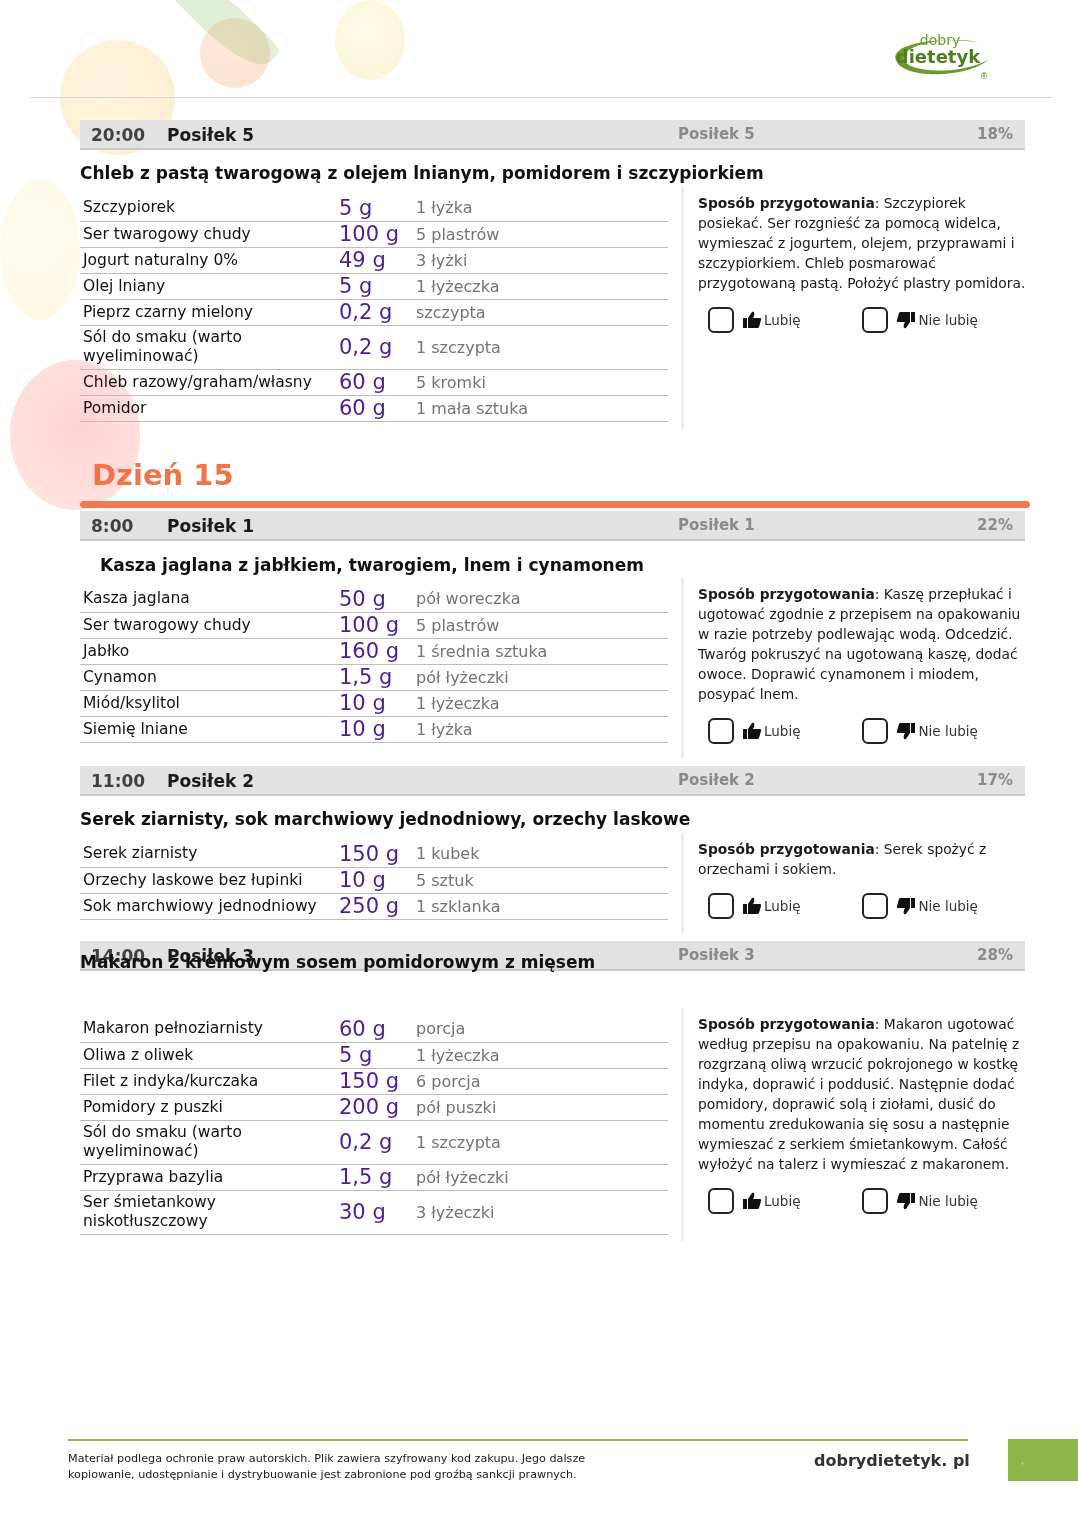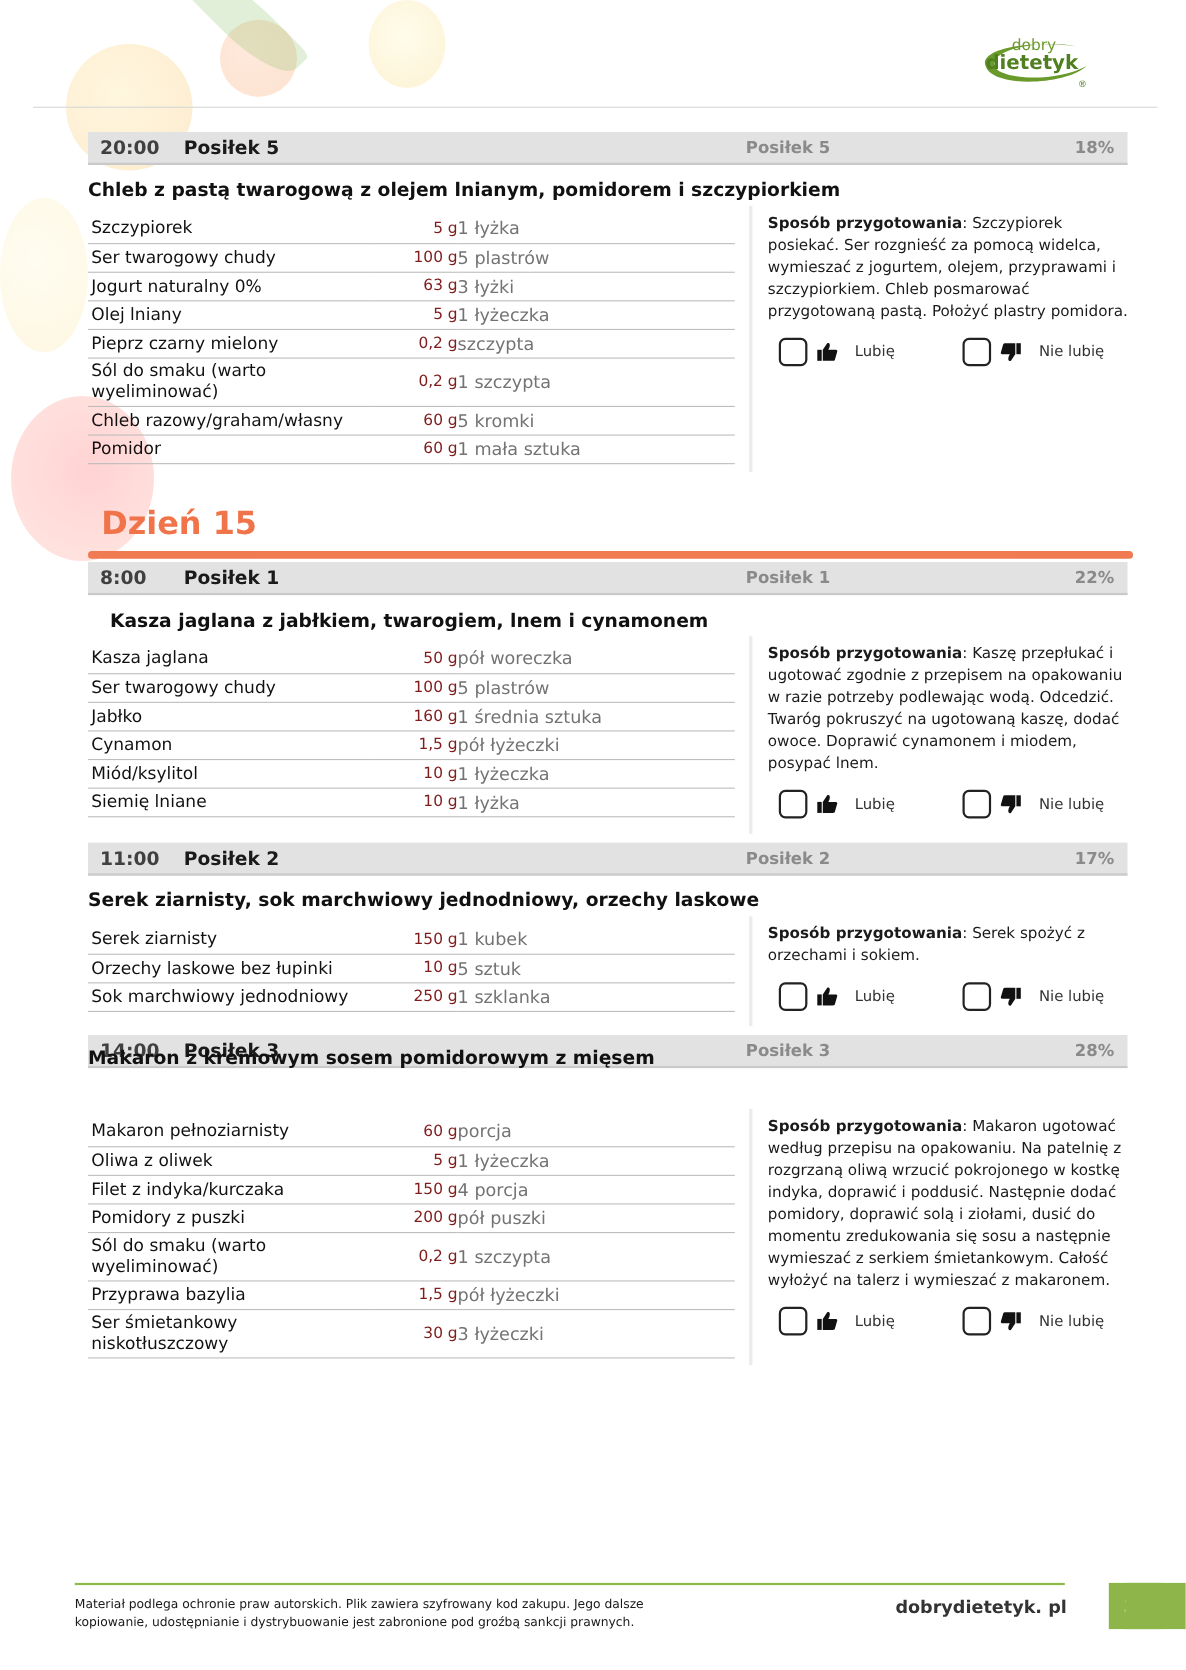--- a/index.html
+++ b/index.html
@@ -19,32 +19,32 @@
   .meal-bar .time { position:absolute; left:11px; top:5px; font-weight:bold; font-size:17px; color:#404040; }
   .meal-bar .name { position:absolute; left:87px; top:5px; font-weight:bold; font-size:17px; color:#1a1a1a; }
   .meal-bar .name2 { position:absolute; left:598px; top:5px; font-weight:bold; font-size:15px; color:#8a8a8a; }
   .meal-bar .pct { position:absolute; right:12px; top:5px; font-weight:bold; font-size:15px; color:#8a8a8a; }
 
   .dish-title { position:absolute; left:80px; font-size:17px; font-weight:bold; color:#111; }
 
   .ing-table { position:absolute; left:80px; width:588px; border-collapse:collapse; }
   .ing-table td { border-bottom:1px solid #bdbdbd; padding:0; vertical-align:middle; }
   .ing-table .ing-name { width:256px; padding-left:3px; font-size:15.5px; line-height:19px; color:#111; }
-  .ing-table .ing-qty { width:77px; font-size:14px; color:#7f1d1d;text-align:right; }
+  .ing-table .ing-qty { width:77px; font-size:21px; color:#4c1d95; }
   .ing-table .ing-unit { font-size:16px; color:#737373; vertical-align:middle; }
   .ing-table tr { height:26px; }
   .ing-table tr.tall { height:44px; }
 
   .prep { position:absolute; left:681px; width:352px; border-left:3px solid #ececec; box-sizing:border-box; padding-left:14px; }
   .prep-text { font-size:13.8px; line-height:20px; color:#1a1a1a; margin-top:6px; }
   .prep-text b { font-weight:bold; }
   .rating { display:flex; align-items:center; margin-top:14px; padding-left:10px; }
   .checkbox { width:26px; height:26px; border:2px solid #222; border-radius:6px; box-sizing:border-box; background:#fff; cursor:pointer; }
   .thumb { width:20px; height:20px; margin-left:8px; display:inline-block; }
-  .rate-label { font-size:13.5px; color:#333; margin-left:15px; }
+  .rate-label { font-size:13.5px; color:#333; margin-left:2px; }
   .rate-gap { width:62px; }
 
   .day-title { position:absolute; left:92px; top:458px; font-size:29px; font-weight:bold; color:#f0734a; }
   .day-rule { position:absolute; left:80px; top:501px; width:950px; height:7px; border-radius:4px; background:#f07a52; }
 
   .footer-line { position:absolute; left:68px; top:1439px; width:900px; height:2px; background:#8fb94b; }
   .footer-text { position:absolute; left:68px; top:1451px; font-size:11.2px; line-height:16px; color:#1a1a1a; width:560px; }
   .footer-site { position:absolute; left:814px; top:1451px; font-size:16px; font-weight:bold; color:#333; }
   .page-box { position:absolute; left:1008px; top:1439px; width:48px; height:42px; background:#8db54a; color:#fff; font-size:15px; font-weight:bold; text-align:center; line-height:42px; }
   .page-box2 { position:absolute; left:1023px; top:1439px; width:55px; height:42px; background:#8db54a; }
@@ -81,21 +81,21 @@
         <td class="ing-qty">5 g</td>
         <td class="ing-unit">1 łyżka</td>
       </tr>
   <tr>
         <td class="ing-name">Ser twarogowy chudy</td>
         <td class="ing-qty">100 g</td>
         <td class="ing-unit">5 plastrów</td>
       </tr>
   <tr>
         <td class="ing-name">Jogurt naturalny 0%</td>
-        <td class="ing-qty">63 g</td>
+        <td class="ing-qty">49 g</td>
         <td class="ing-unit">3 łyżki</td>
       </tr>
   <tr>
         <td class="ing-name">Olej lniany</td>
         <td class="ing-qty">5 g</td>
         <td class="ing-unit">1 łyżeczka</td>
       </tr>
   <tr>
         <td class="ing-name">Pieprz czarny mielony</td>
         <td class="ing-qty">0,2 g</td>
@@ -260,21 +260,21 @@
         <td class="ing-unit">porcja</td>
       </tr>
   <tr>
         <td class="ing-name">Oliwa z oliwek</td>
         <td class="ing-qty">5 g</td>
         <td class="ing-unit">1 łyżeczka</td>
       </tr>
   <tr>
         <td class="ing-name">Filet z indyka/kurczaka</td>
         <td class="ing-qty">150 g</td>
-        <td class="ing-unit">4 porcja</td>
+        <td class="ing-unit">6 porcja</td>
       </tr>
   <tr>
         <td class="ing-name">Pomidory z puszki</td>
         <td class="ing-qty">200 g</td>
         <td class="ing-unit">pół puszki</td>
       </tr>
   <tr class="tall">
         <td class="ing-name">Sól do smaku (warto wyeliminować)</td>
         <td class="ing-qty">0,2 g</td>
         <td class="ing-unit">1 szczypta</td>

